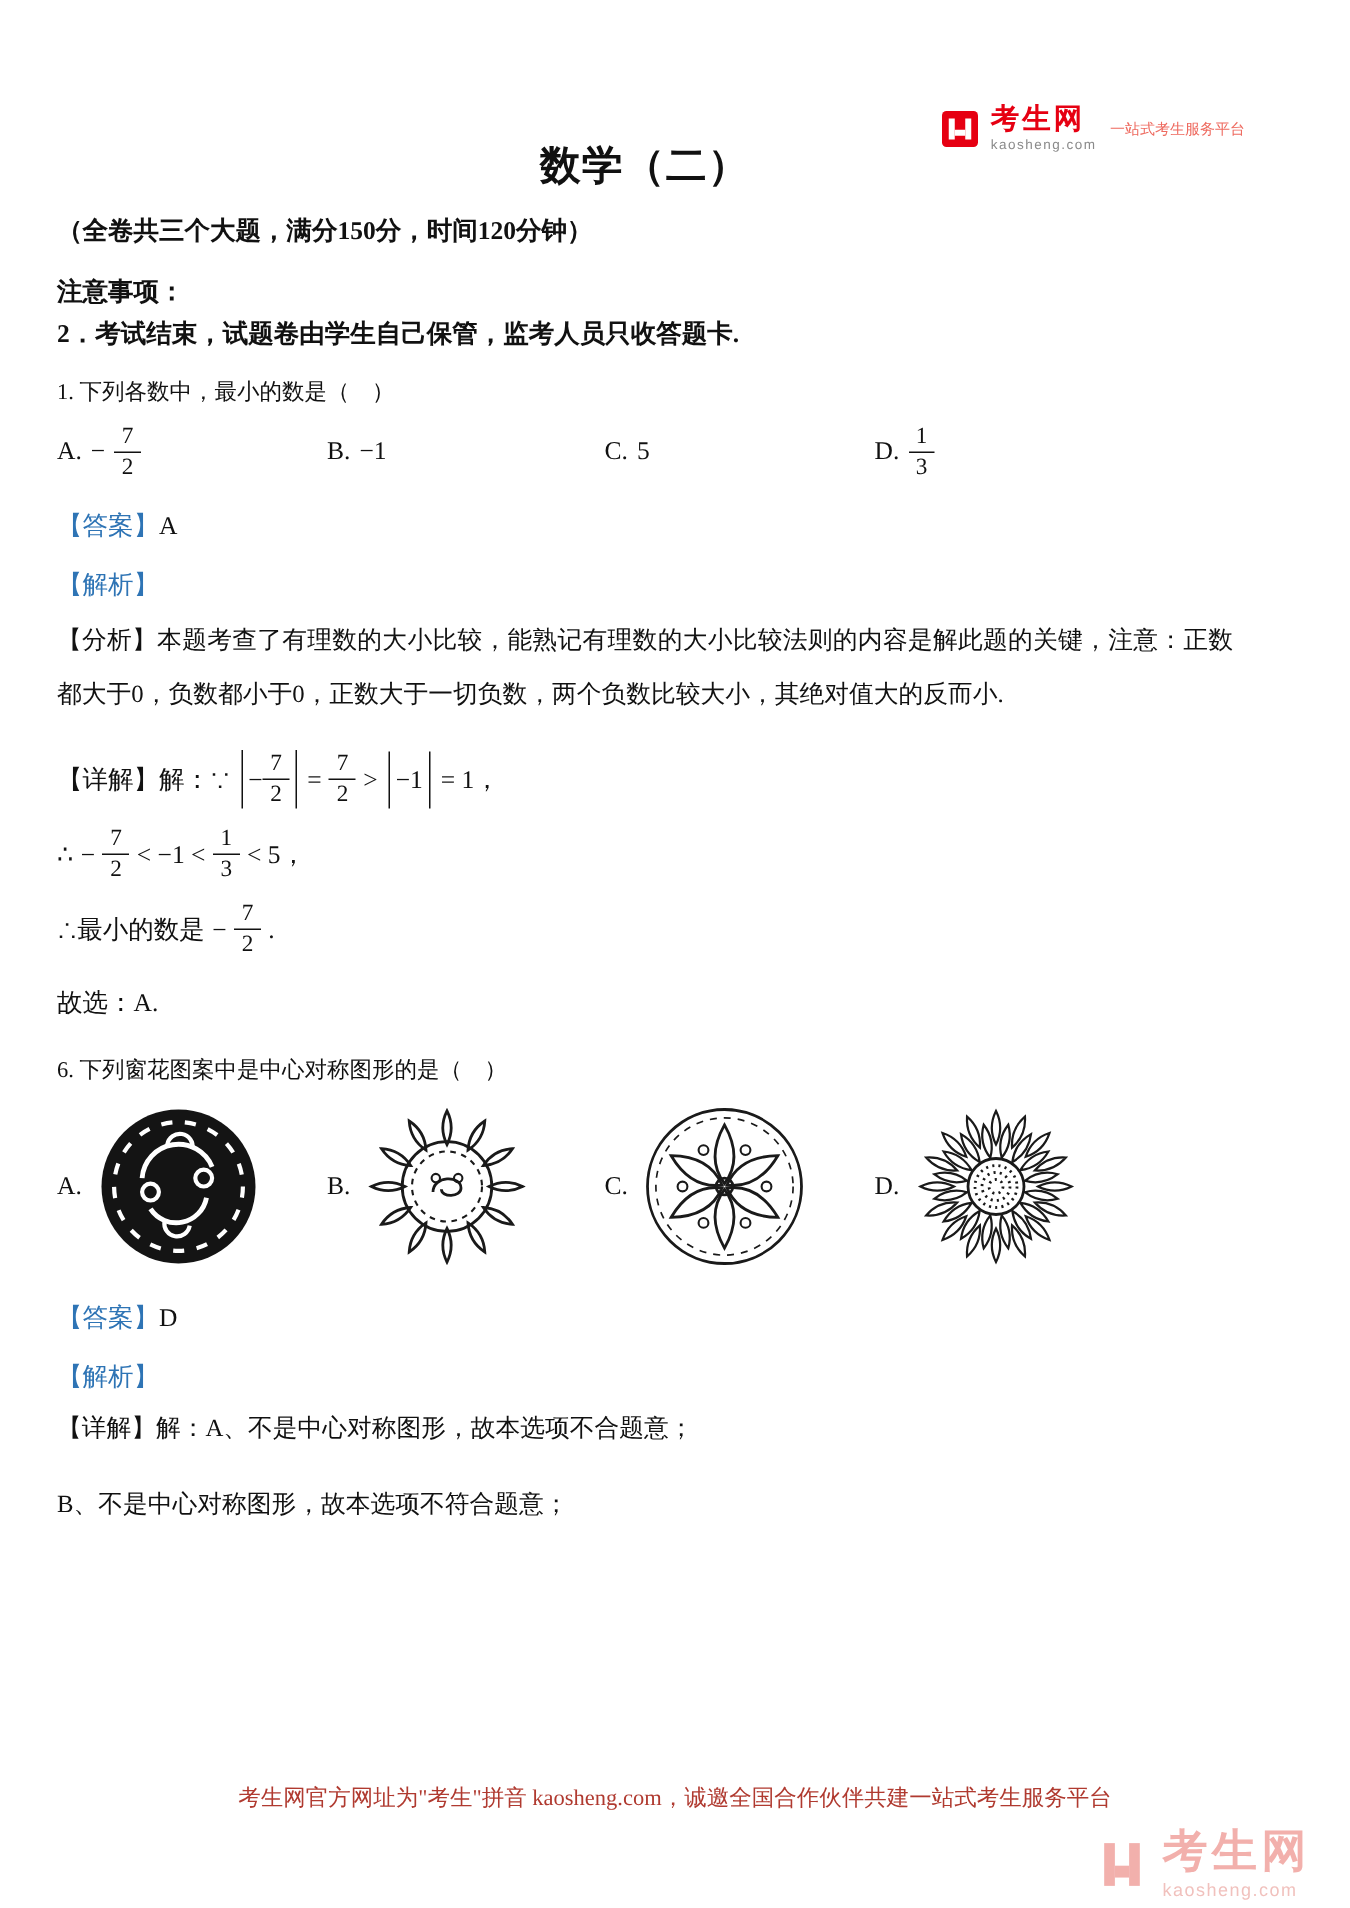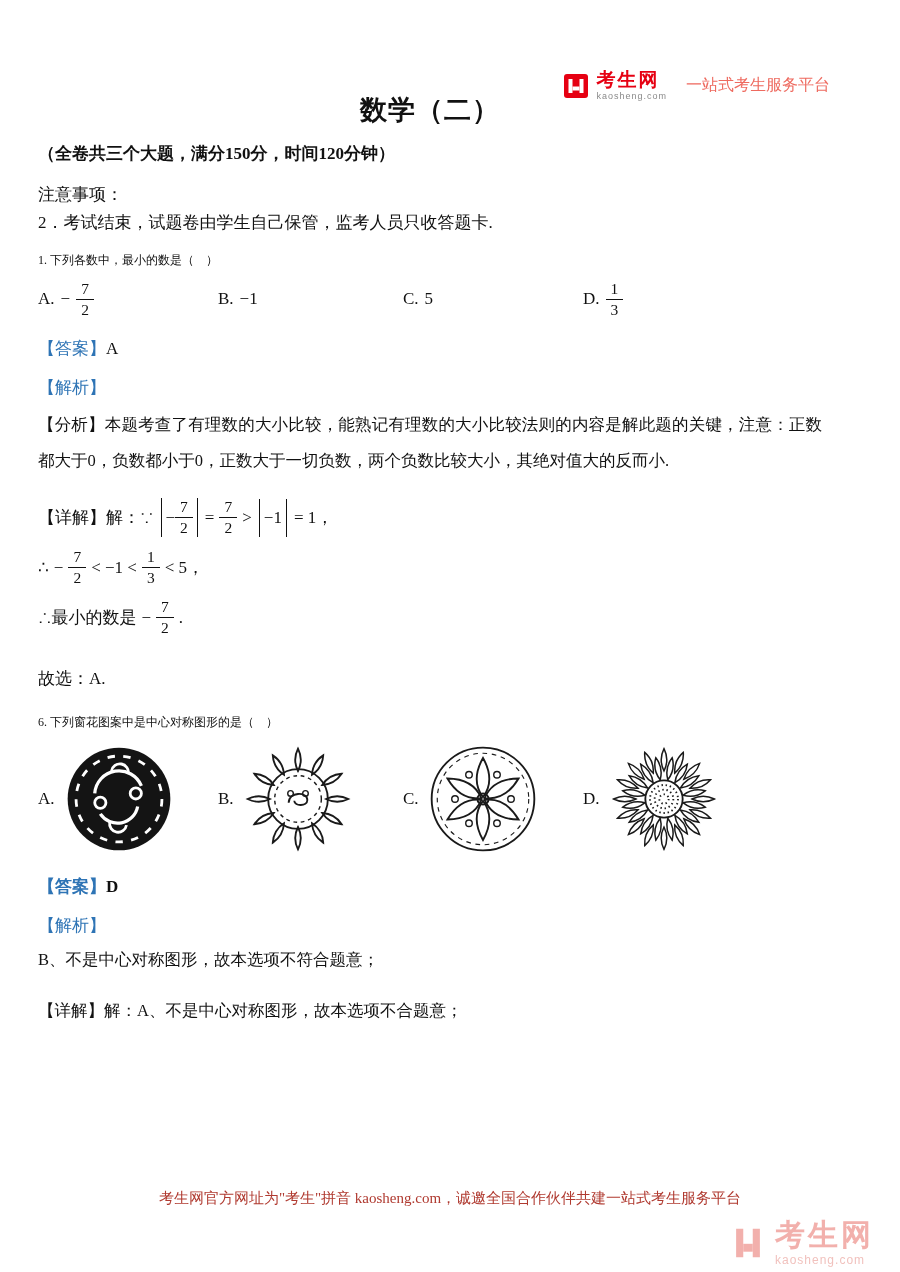--- a/index.html
+++ b/index.html
@@ -13,32 +13,32 @@
   }
   .page { padding: 92px 78px 0 38px; }
 
   
   .brand { position: absolute; top: 70px; right: 70px; display: flex; align-items: center; gap: 8px;
            font-family: "Liberation Sans", "DejaVu Sans", sans-serif; }
   .brand-icon { width: 24px; height: 24px; display: block; }
   .brand-col { display: flex; flex-direction: column; line-height: 1; }
   .brand-name { color: #e60012; font-weight: bold; font-size: 19px; letter-spacing: 2px; }
   .brand-domain { color: #8a8a8a; font-size: 9px; letter-spacing: 1px; margin-top: 3px; }
-  .brand-tagline { color: #ee6a5f; font-size: 16px; margin-left: 11px; }
+  .brand-tagline { color: #ee6a5f; font-size: 10px; margin-left: 1px; }
 
   .doc-title { text-align: center; font-size: 27px; font-weight: bold; letter-spacing: 1px; }
   .doc-subtitle { font-size: 17px; font-weight: bold; margin-top: 14px; }
 
   .para { font-size: 17px; line-height: 1.62; }
-  .b { font-weight: normal; }
+  .b { font-weight: bold; }
   .just { text-align: justify; }
   .mt16 { margin-top: 16px; }
-  .mt8 { margin-top: 24px; }
-
-  .q-stem { font-size: 12px; margin-top: 16px; }
+  .mt8 { margin-top: 12px; }
+
+  .q-stem { font-size: 15px; margin-top: 16px; }
 
   .opt-row { display: flex; align-items: center; margin-top: 8px; font-size: 17px; min-height: 44px; }
   .opt { display: inline-flex; align-items: center; gap: 6px; }
   .opt-a { width: 180px; } .opt-b { width: 185px; } .opt-c { width: 180px; } .opt-d { flex: 1; }
 
   .mfrac { display: inline-flex; flex-direction: column; align-items: center; font-size: 15.5px; line-height: 1.15; }
   .fnum { border-bottom: 1.2px solid #111; padding: 0 5px 1px; }
   .fden { padding-top: 1px; }
   .mabs { display: inline-flex; align-items: center; border-left: 1.5px solid #111; border-right: 1.5px solid #111;
           padding: 0 4px; margin: 0 2px; min-height: 38px; }
@@ -286,30 +286,30 @@
           <use href="#pd" transform="rotate(348.75 60 60) translate(0 9)"></use>
         </g>
         <circle cx="60" cy="60" r="20" fill="none" stroke="#1a1a1a" stroke-width="2"></circle>
         <circle cx="60" cy="60" r="15" fill="none" stroke="#1a1a1a" stroke-width="2" stroke-dasharray="1.5 3"></circle>
         <circle cx="60" cy="60" r="10" fill="none" stroke="#1a1a1a" stroke-width="2" stroke-dasharray="1.5 3"></circle>
         <circle cx="60" cy="60" r="5" fill="none" stroke="#1a1a1a" stroke-width="2" stroke-dasharray="1.5 3"></circle>
       </svg>
     </div>
   </div>
 
-  <div class="ans-line" style="margin-top:20px;font-weight:bold;">
+  <div class="ans-line" style="margin-top:20px;">
     <span class="blue">【答案】</span><span>D</span>
   </div>
   <div class="ans-line">
     <span class="blue">【解析】</span>
   </div>
 
 
+  <p class="detail-para">【详解】解：A、不是中心对称图形，故本选项不合题意；</p>
   <p class="detail-para">B、不是中心对称图形，故本选项不符合题意；</p>
-  <p class="detail-para">【详解】解：A、不是中心对称图形，故本选项不合题意；</p>
 
 </div>
 
 <div class="footer">考生网官方网址为"考生"拼音 kaosheng.com，诚邀全国合作伙伴共建一站式考生服务平台</div>
 
 <div class="watermark">
   <svg class="wm-icon" viewBox="0 0 24 24">
     <rect x="4.5" y="3" width="4.5" height="18" fill="#f2b0ac"></rect>
     <rect x="15" y="3" width="4.5" height="18" fill="#f2b0ac"></rect>
     <rect x="9" y="12.5" width="6" height="5" fill="#f2b0ac"></rect>

